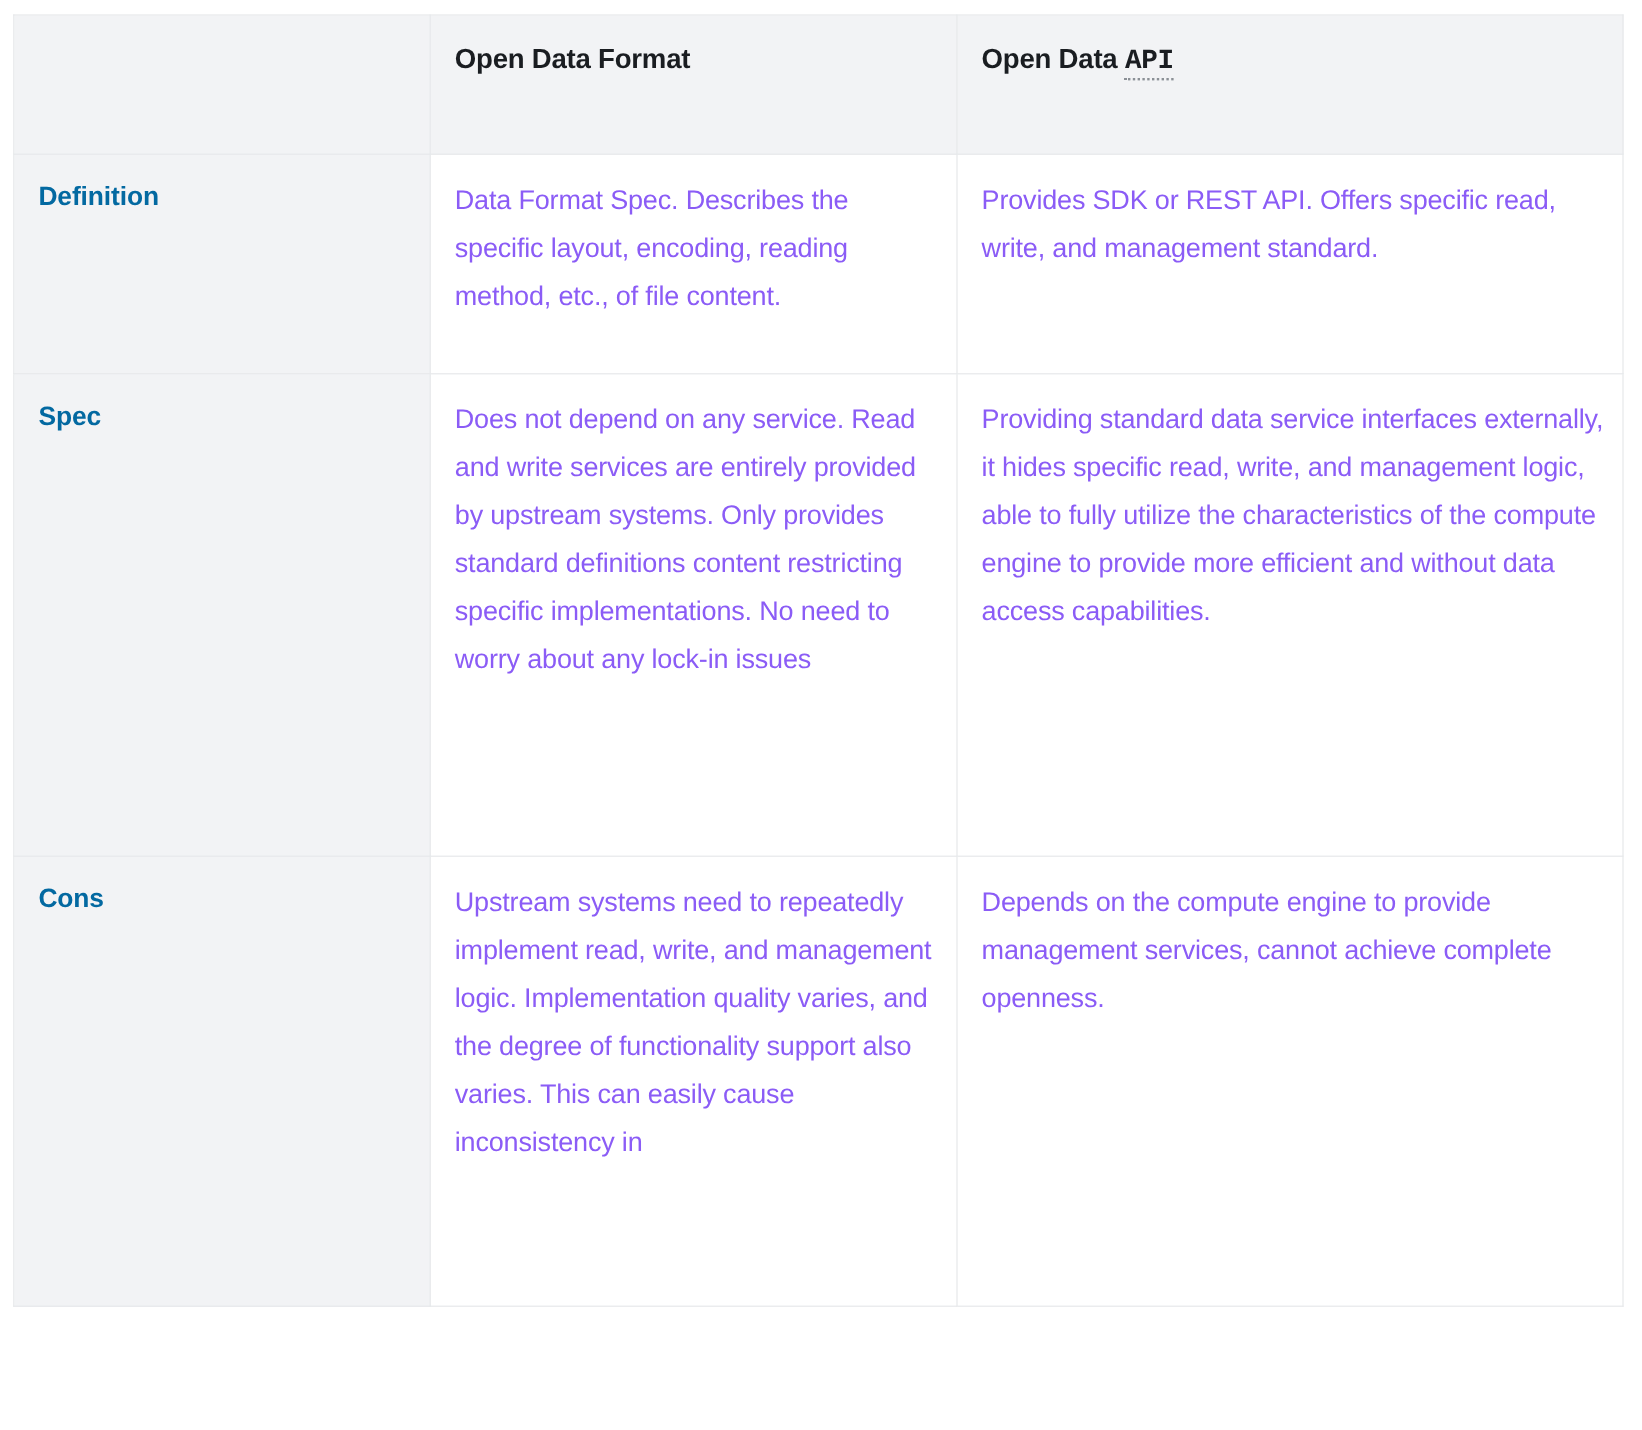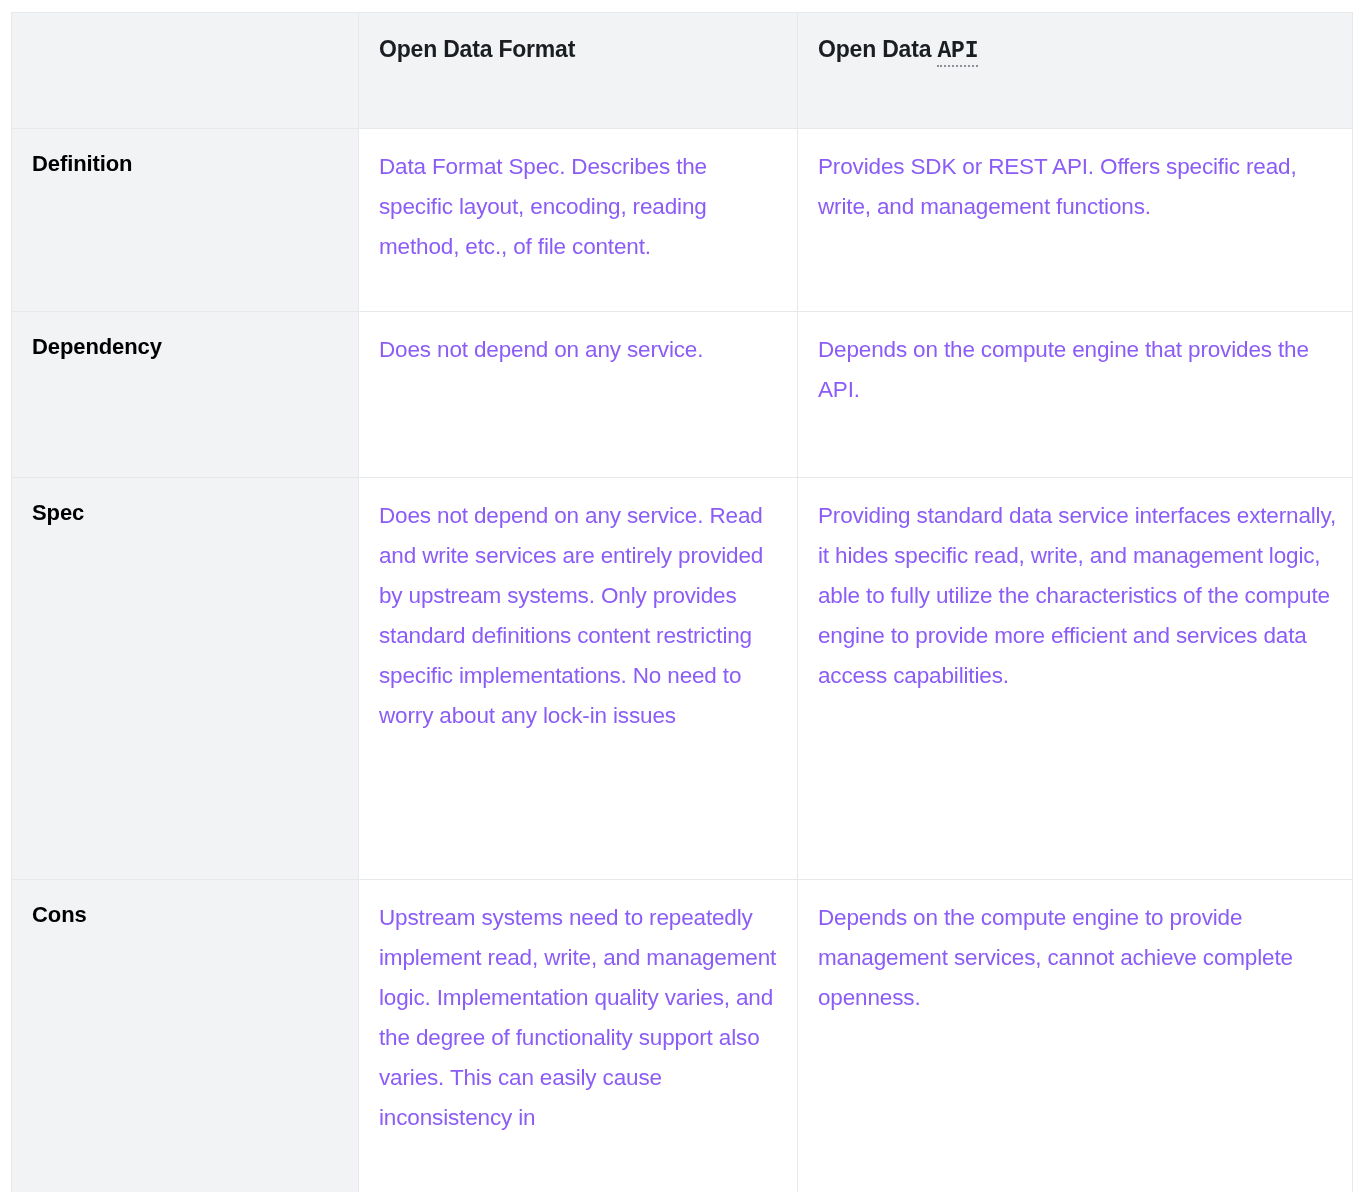--- a/index.html
+++ b/index.html
@@ -53,21 +53,21 @@
     letter-spacing: -0.2px;
   }
   table.compare thead th.blank { background: #f2f3f5; }
 
   
   table.compare td.rowlabel,
   table.compare th.rowlabel {
     background: #f2f3f5;
     font-size: 22px;
     font-weight: 700;
-    color: #000000;
+    color: #0369a1;
     letter-spacing: -0.1px;
     padding-top: 22px;
   }
 
   
   table.compare td.cell {
     background: #ffffff;
     font-size: 22.5px;
     line-height: 40px;
     color: #8b5cf6;
@@ -106,34 +106,29 @@
         <th class="blank"></th>
         <th>Open Data Format</th>
         <th><span>Open Data </span><span class="dotted-underline">API</span></th>
       </tr>
     </thead>
     <tbody>
 
       <tr class="r-definition">
         <th class="rowlabel" scope="row">Definition</th>
         <td class="cell">Data Format Spec. Describes the specific layout, encoding, reading method, etc., of file content.</td>
-        <td class="cell">Provides SDK or REST API. Offers specific read, write, and management functions.</td>
+        <td class="cell">Provides SDK or REST API. Offers specific read, write, and management standard.</td>
       </tr>
 
 
-      <tr class="r-dependency">
-        <th class="rowlabel" scope="row">Dependency</th>
-        <td class="cell">Does not depend on any service.</td>
-        <td class="cell">Depends on the compute engine that provides the API.</td>
-      </tr>
 
       <tr class="r-pros">
         <th class="rowlabel" scope="row">Spec</th>
         <td class="cell">Does not depend on any service. Read and write services are entirely provided by upstream systems. Only provides standard definitions content restricting specific implementations. No need to worry about any lock-in issues</td>
-        <td class="cell">Providing standard data service interfaces externally, it hides specific read, write, and management logic, able to fully utilize the characteristics of the compute engine to provide more efficient and services data access capabilities.</td>
+        <td class="cell">Providing standard data service interfaces externally, it hides specific read, write, and management logic, able to fully utilize the characteristics of the compute engine to provide more efficient and without data access capabilities.</td>
       </tr>
 
       <tr class="r-cons">
         <th class="rowlabel" scope="row">Cons</th>
         <td class="cell"><span>Upstream systems need to repeatedly implement read, write, and management logic. Implementation quality varies, and the degree of functionality support also varies. This can easily cause inconsistency in </span></td>
         <td class="cell">Depends on the compute engine to provide management services, cannot achieve complete openness.</td>
       </tr>
 
     </tbody>
   </table>

